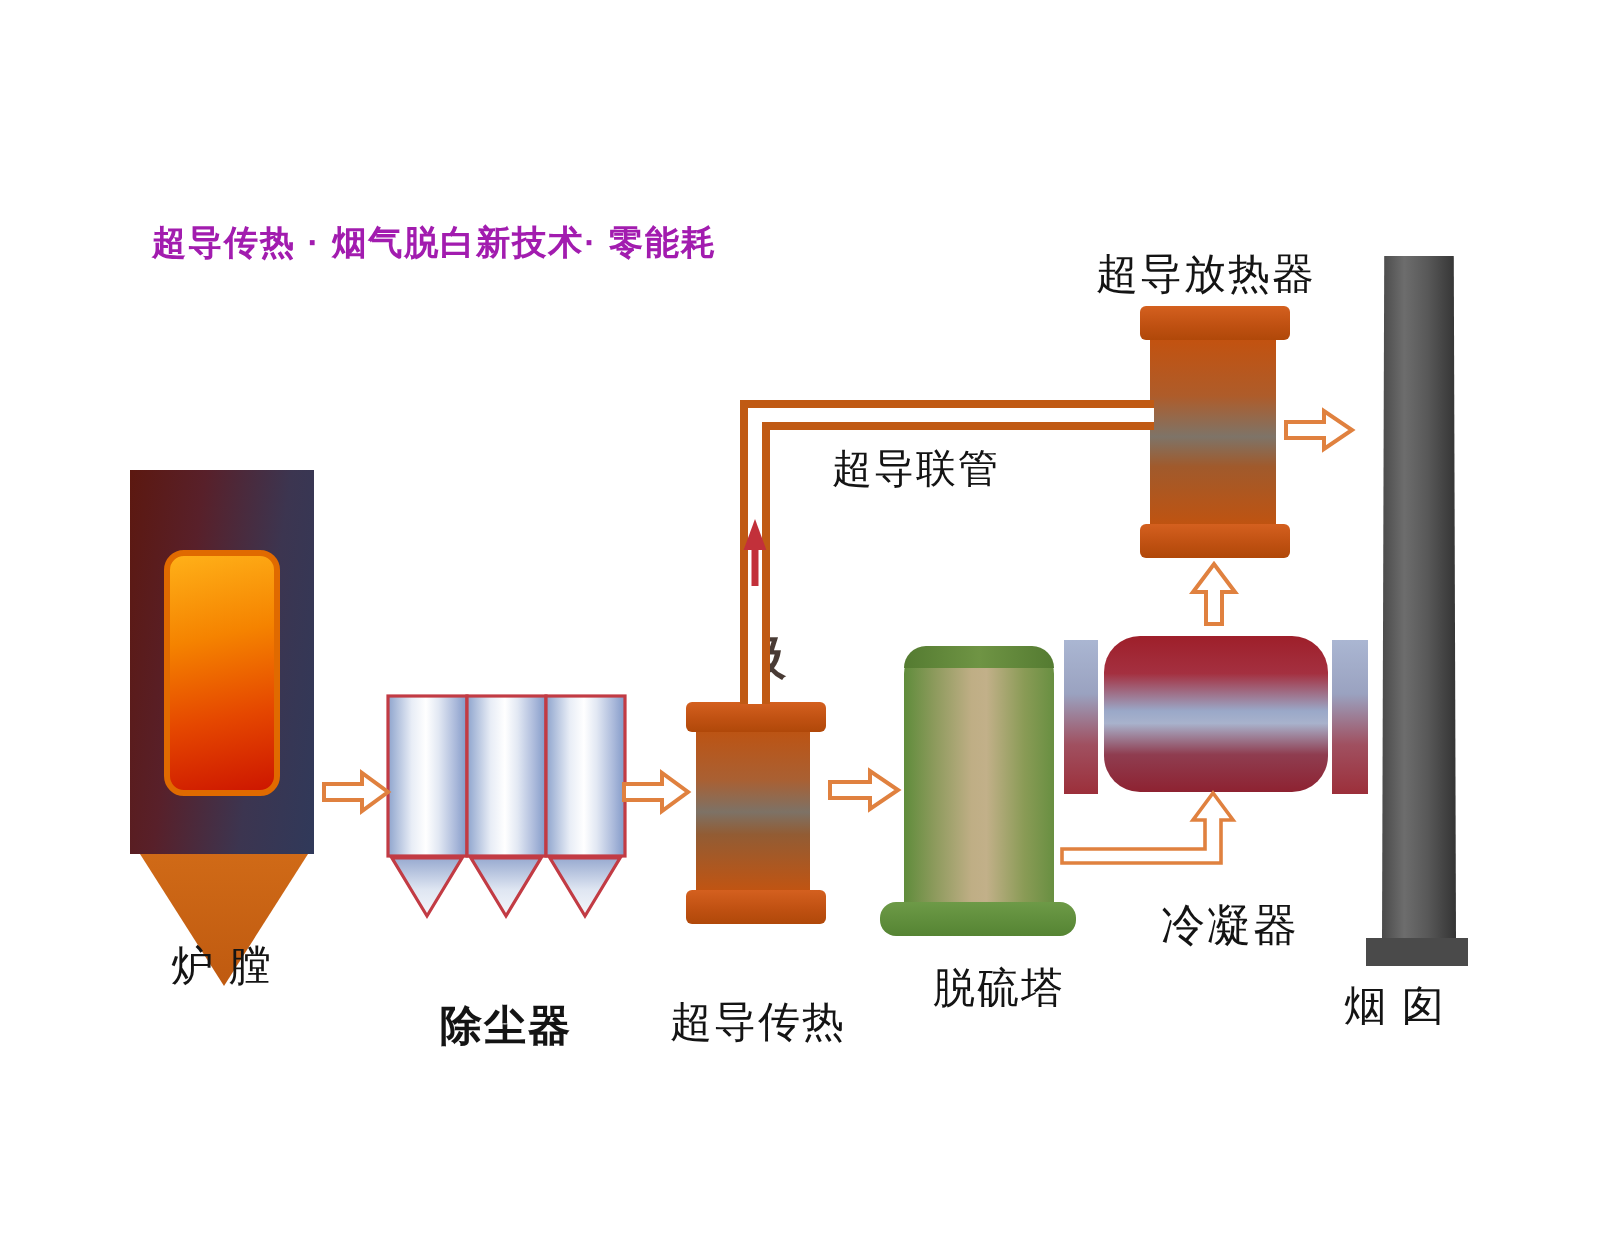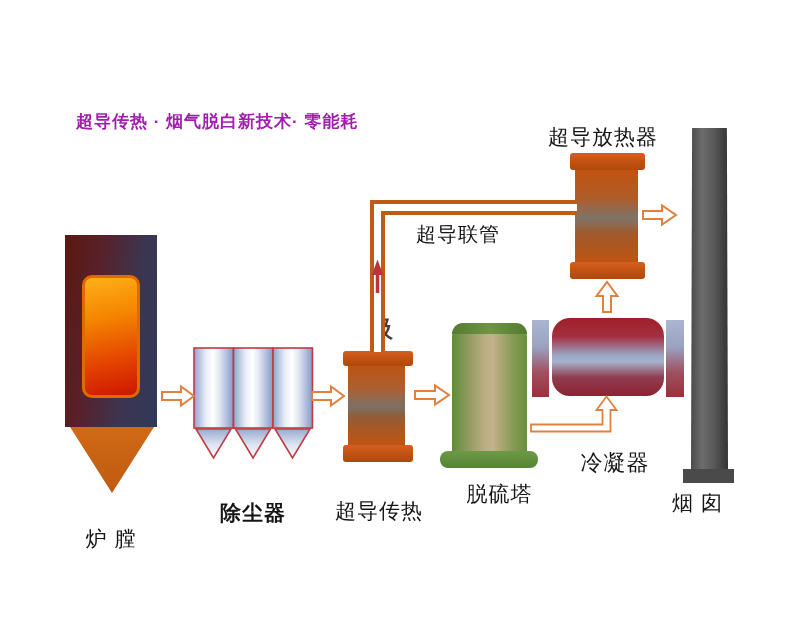--- a/index.html
+++ b/index.html
@@ -22,21 +22,21 @@
   .furnace-window{
     left:82px;top:275px;width:52px;height:117px;z-index:2;
     border:3px solid #e06a00;border-radius:10px;
     background:linear-gradient(168deg,#ffb018 0%,#f58300 35%,#e54700 68%,#cd1600 100%);
   }
   .furnace-hopper{
     left:70px;top:427px;width:84px;height:66px;z-index:1;
     background:linear-gradient(180deg,#d06a17 0%,#bf5a10 100%);
     clip-path:polygon(0 0,100% 0,50% 100%);
   }
-  .furnace-label{left:63px;top:525px;width:96px;}
+  .furnace-label{left:63px;top:469px;width:96px;}
   
   .dust-label{left:193px;top:499px;width:120px;font-weight:bold;}
   
   .flange{
     border-radius:3px;z-index:1;
     background:linear-gradient(180deg,#d4601f 0%,#c05112 55%,#b04809 100%);
   }
   .absorber-flange-top{left:343px;top:351px;width:70px;height:15px;}
   .absorber-body{
     left:348px;top:366px;width:57px;height:80px;z-index:1;

